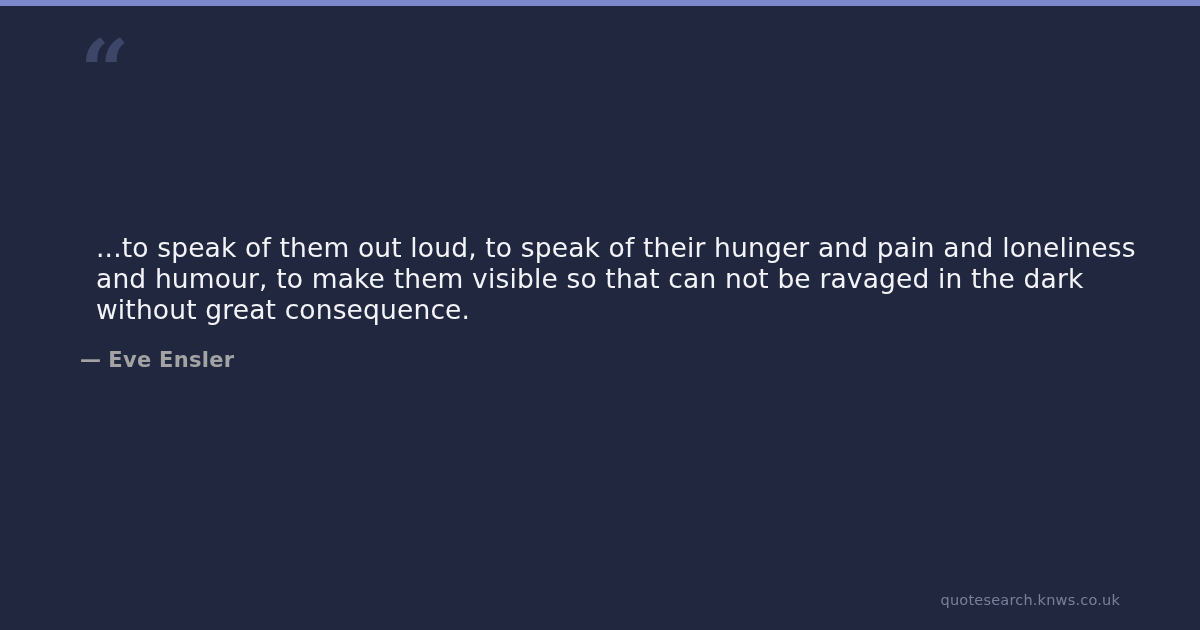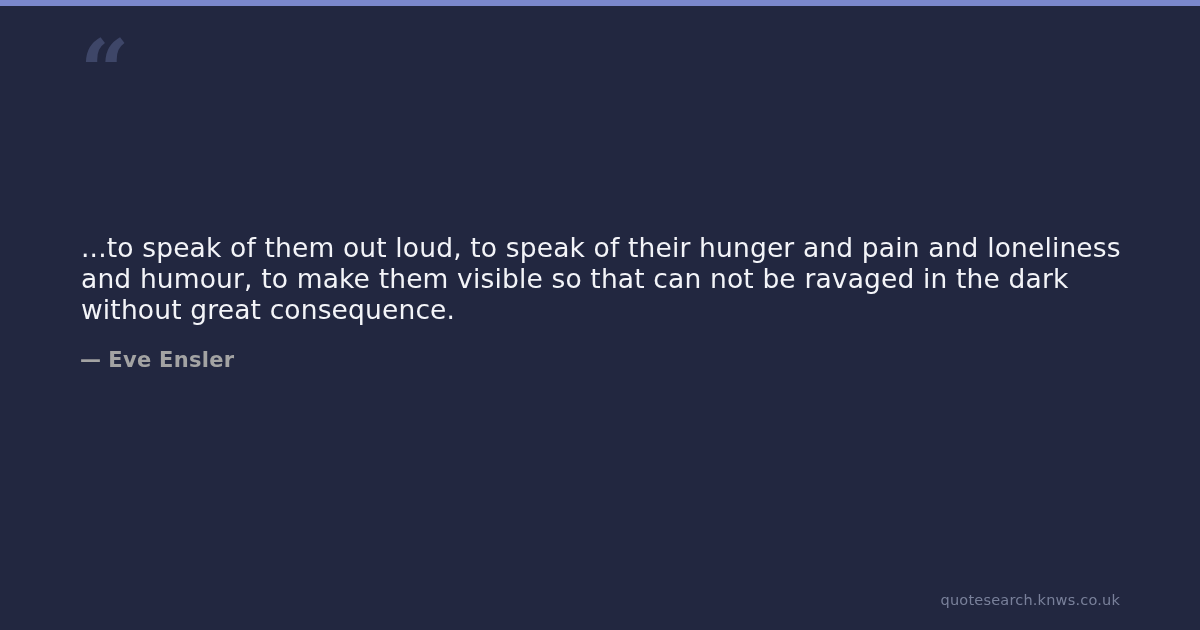--- a/index.html
+++ b/index.html
@@ -40,21 +40,21 @@
     font-size: 86px;
     font-weight: 700;
     line-height: 1;
     color: #3e4668;
     letter-spacing: -2px;
     user-select: none;
   }
 
   .quote-body {
     position: absolute;
-    left: 81px;
+    left: 96px;
     top: 232px;
     width: 1050px;
   }
 
   .quote-text {
     margin: 0;
     font-size: 26.5px;
     line-height: 31px;
     font-weight: 400;
     color: #f3f4f8;

